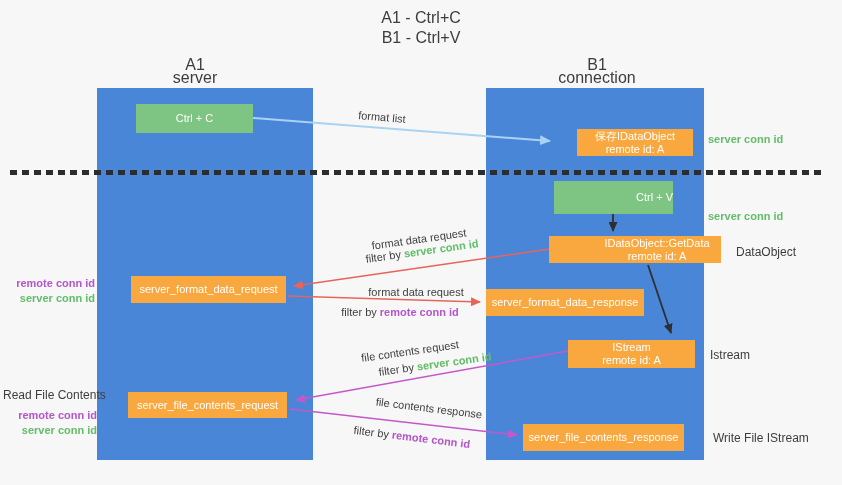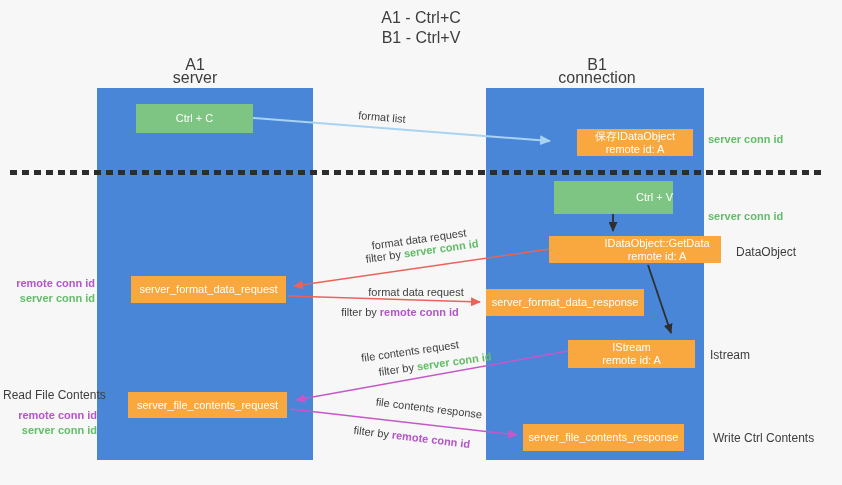--- a/index.html
+++ b/index.html
@@ -161,21 +161,21 @@
   <div class="elabel" style="left:429px;top:408px;transform:translate(-50%,-50%) rotate(7deg);">file contents response</div>
   <div class="elabel" style="left:412px;top:437px;transform:translate(-50%,-50%) rotate(7deg);">
     <span>filter by</span>
     <span class="purple-text">remote conn id</span>
   </div>
 
   <div class="side green-text" style="left:708px;top:133px;">server conn id</div>
   <div class="side green-text" style="left:708px;top:210px;">server conn id</div>
   <div class="side plain" style="left:736px;top:245px;">DataObject</div>
   <div class="side plain" style="left:710px;top:348px;">Istream</div>
-  <div class="side plain" style="left:713px;top:431px;">Write Ctrl Contents</div>
+  <div class="side plain" style="left:713px;top:431px;">Write File IStream</div>
 
   <div class="side-block" style="right:747px;top:276px;">
     <div class="purple-text">remote conn id</div>
     <div class="green-text">server conn id</div>
   </div>
   <div class="side plain" style="left:3px;top:388px;">Read File Contents</div>
   <div class="side-block" style="right:745px;top:408px;">
     <div class="purple-text">remote conn id</div>
     <div class="green-text">server conn id</div>
   </div>

